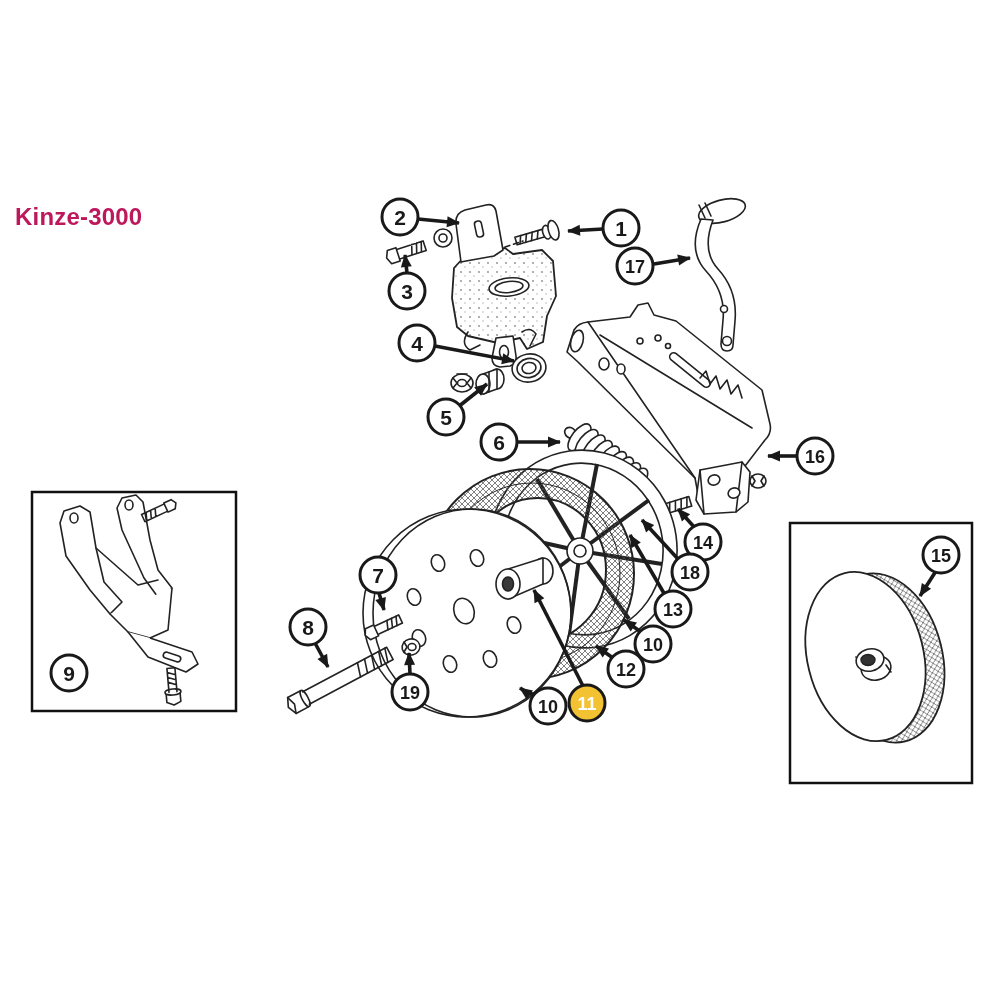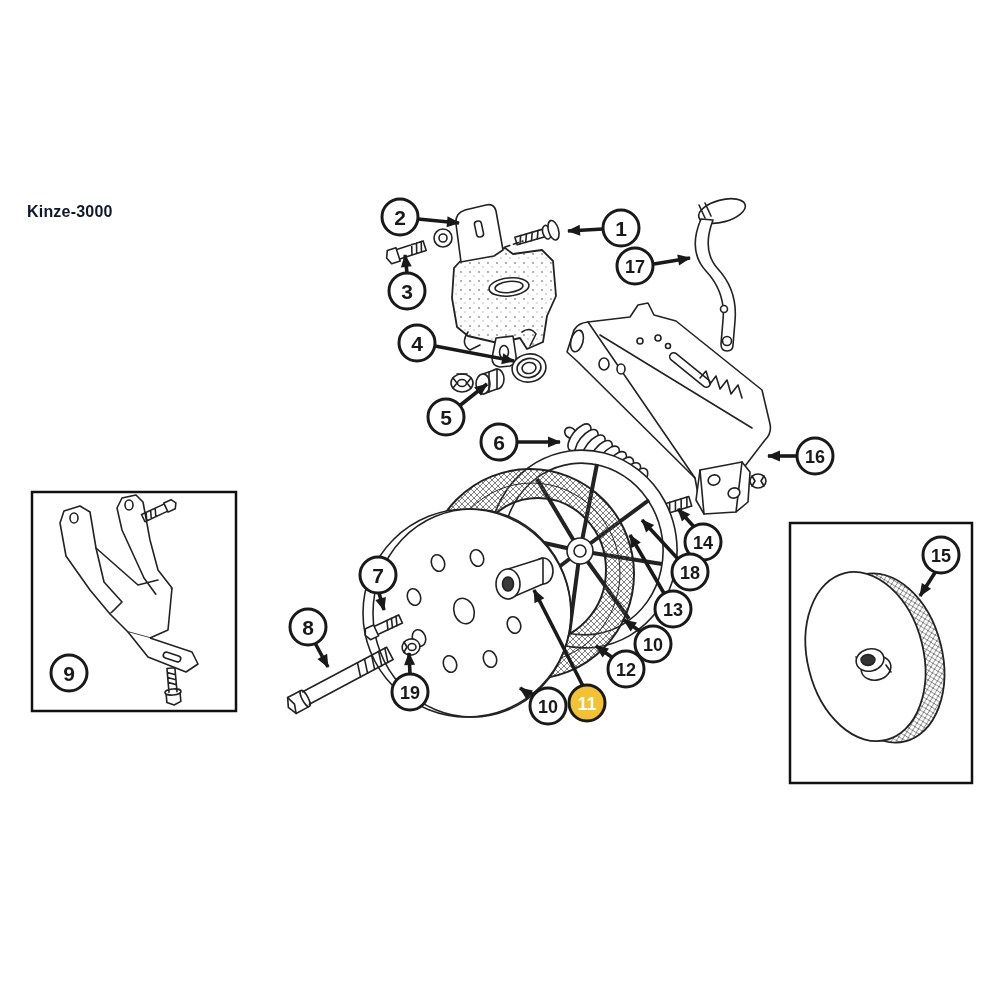--- a/index.html
+++ b/index.html
@@ -1,18 +1,18 @@
 <!DOCTYPE html>
 <html><head>
 <meta charset="utf-8">
 <style>
   html,body{margin:0;padding:0;background:#ffffff;}
   .stage{position:relative;width:1000px;height:1000px;background:#fff;overflow:hidden;
          font-family:"Liberation Sans",sans-serif;}
-  .title{position:absolute;left:27px;top:203px;font-size:16px;font-weight:bold;color:#0f172a;
+  .title{position:absolute;left:15px;top:203px;font-size:24px;font-weight:bold;color:#be185d;
          letter-spacing:.2px;}
   svg{position:absolute;left:0;top:0;}
   .ln{stroke:#222;stroke-width:1.6;fill:none;stroke-linecap:round;stroke-linejoin:round;}
   .lnw{stroke:#222;stroke-width:1.6;fill:#fff;stroke-linejoin:round;}
   .lead{stroke:#191919;stroke-width:3.6;fill:none;}
   .callout circle{fill:#fff;stroke:#191919;stroke-width:3;}
   .callout text{fill:#191919;font-family:"Liberation Sans",sans-serif;font-weight:bold;
                 font-size:21px;text-anchor:middle;}
   .callout.c2d text{font-size:18px;}
   .callout.hl circle{fill:#F2C233;}

